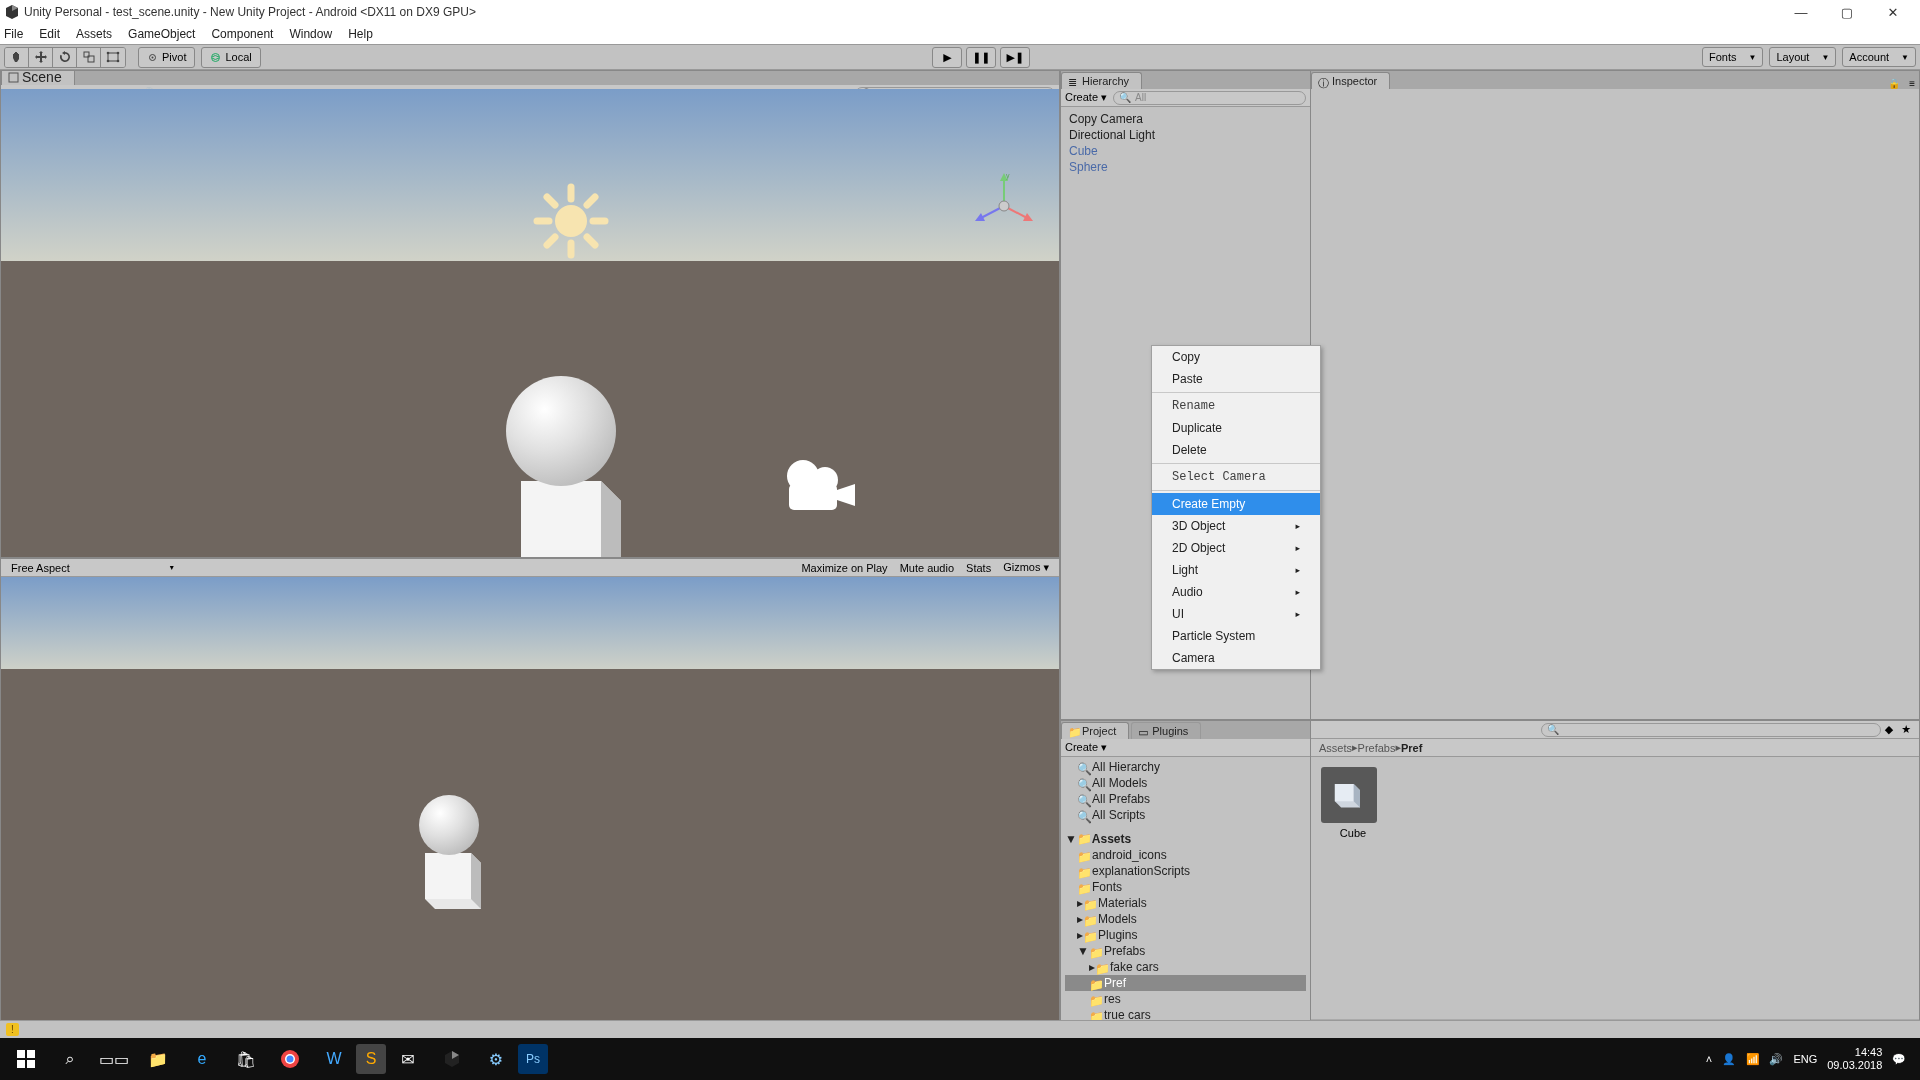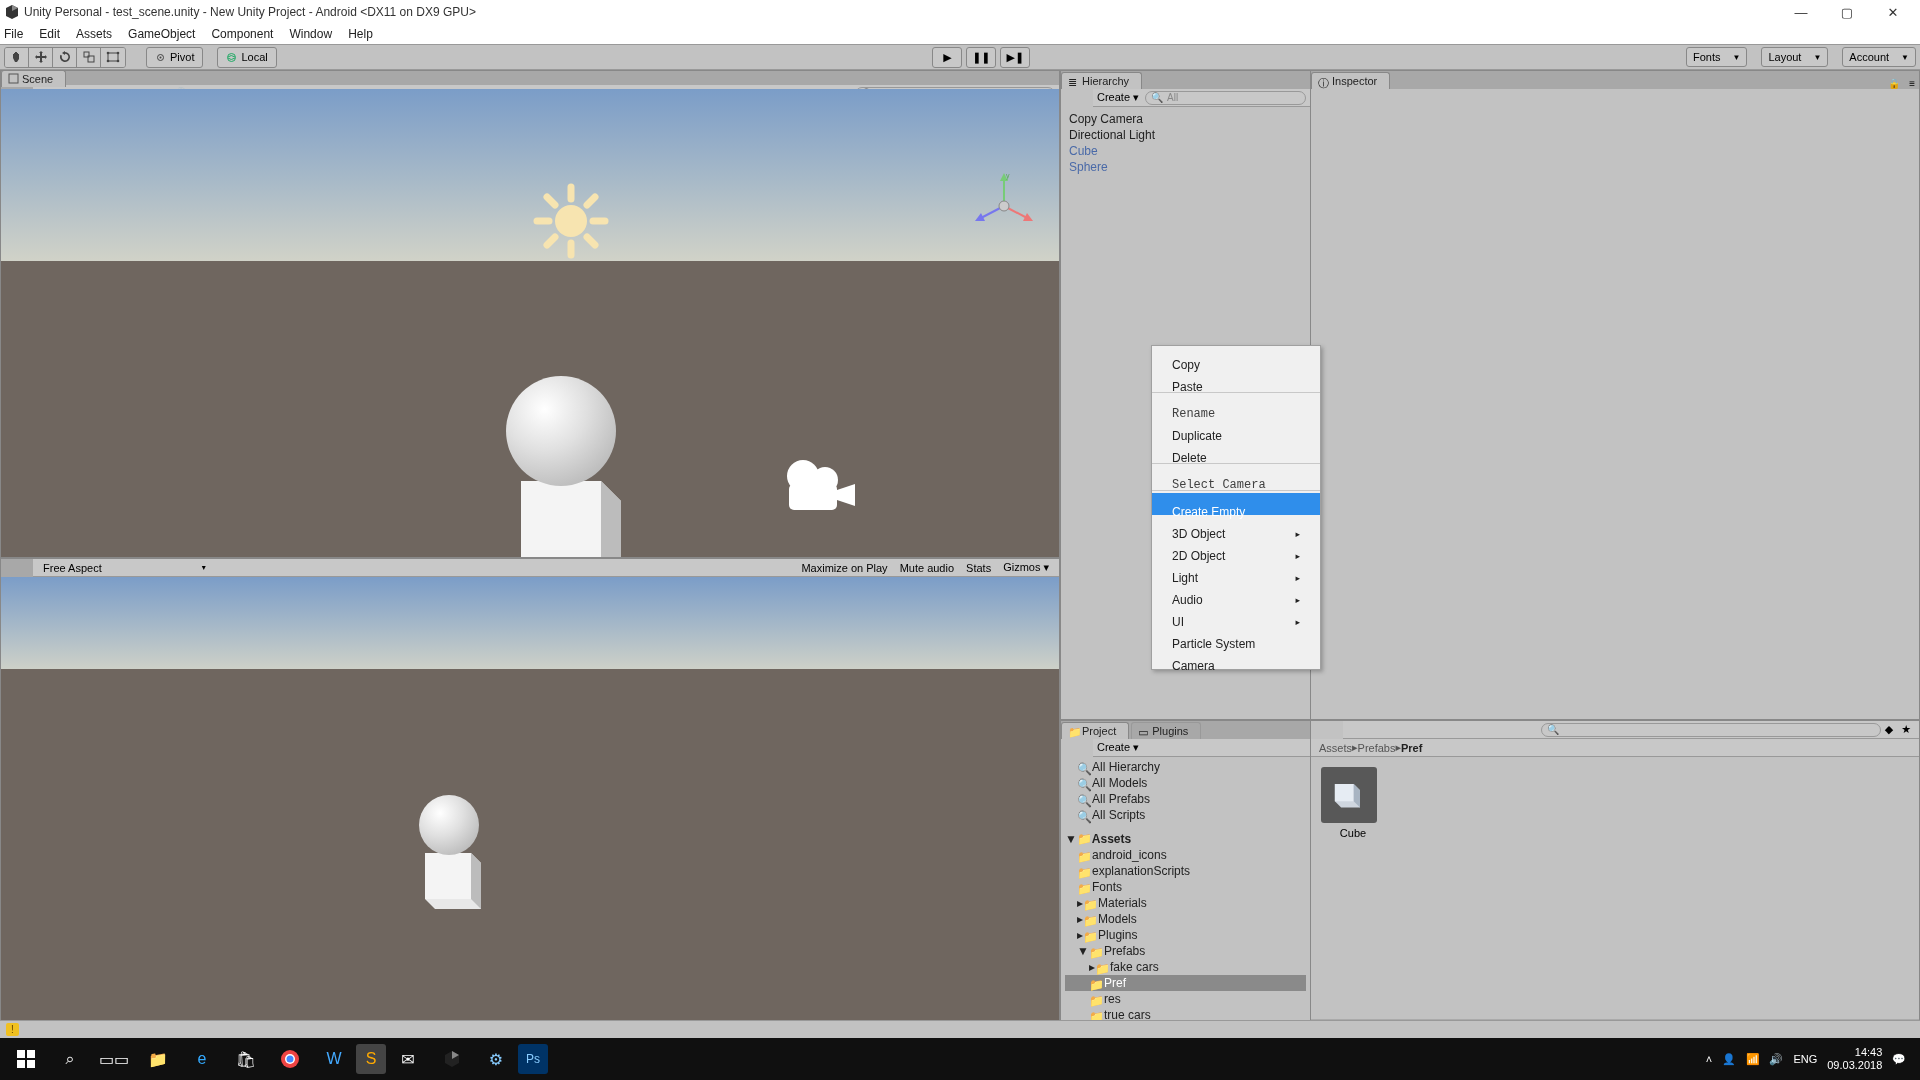--- a/index.html
+++ b/index.html
@@ -3,39 +3,39 @@
 <meta charset="utf-8">
 <style>
 * { margin:0; padding:0; box-sizing:border-box; font-family:"Segoe UI",Arial,sans-serif; }
 html,body { width:1920px; height:1080px; overflow:hidden; background:#c0c0c0; }
 .titlebar { height:24px; background:#fff; display:flex; align-items:center; padding:0 4px; font-size:12px; color:#333; }
 .titlebar-icon { width:16px; height:16px; margin-right:4px; display:inline-block; }
 .titlebar-spacer { flex:1; }
 .winbtn { width:46px; height:24px; display:flex; align-items:center; justify-content:center; font-size:13px; cursor:default; }
 .menubar { height:20px; background:#fff; display:flex; align-items:center; padding:0 4px; font-size:12px; color:#222; }
 .menubar span { margin-right:16px; }
-.toolbar { height:26px; background:#c2c2c2; border-top:1px solid #999; border-bottom:1px solid #999; display:flex; align-items:center; padding:0 4px; font-size:11px;gap:8px; }
+.toolbar { height:26px; background:#c2c2c2; border-top:1px solid #999; border-bottom:1px solid #999; display:flex; align-items:center; padding:0 4px; font-size:11px; }
 .tbgroup { display:flex; border:1px solid #888; border-radius:3px; overflow:hidden; margin-right:12px; height:21px; }
 .tbbtn { width:24px; height:19px; background:#c8c8c8; border-right:1px solid #888; display:flex; align-items:center; justify-content:center; }
 .tbbtn:last-child { border-right:none; }
 .tbpill { height:21px; padding:0 8px; display:flex; align-items:center; background:#c8c8c8; border:1px solid #888; border-radius:3px; margin-right:6px; font-size:11px; }
 .dropbtn { height:20px; padding:0 6px; display:flex; align-items:center; background:#c8c8c8; border:1px solid #888; border-radius:3px; font-size:11px; margin-left:6px; }
 .dropbtn .arr { margin-left:12px; font-size:8px; }
 .playgroup { display:flex; gap:4px; }
 .playbtn { width:30px; height:21px; background:#c8c8c8; border:1px solid #888; border-radius:3px; display:flex; align-items:center; justify-content:center; font-size:11px; }
 
 .workspace { position:absolute; top:70px; left:0; right:0; bottom:42px; display:flex; }
 .leftcol { width:1060px; display:flex; flex-direction:column; }
 .sceneview { flex:1; background:#a8a8a8; border:1px solid #888; position:relative; overflow:hidden; }
 .gameview { height:480px; background:#a8a8a8; border:1px solid #888; position:relative; overflow:hidden; }
 
-.tabbar { height:14px; display:flex; align-items:center; background:#a8a8a8; font-size:11px; }
+.tabbar { height:14px; display:flex; align-items:flex-end; background:#a8a8a8; font-size:14px; }
 .tab { height:17px; padding:0 12px 0 6px; background:#c2c2c2; border:1px solid #888; border-bottom:none; border-radius:3px 3px 0 0; display:flex; align-items:center; margin-right:2px; color:#222; position:relative; }
 .tab .icn { width:11px; height:11px; margin-right:3px; display:inline-block; }
-.subbar { height:18px; background:#c8c8c8; border-bottom:1px solid #999; display:flex; align-items:center; font-size:11px; padding:0 4px;margin-left:32px; }
+.subbar { height:18px; background:#c8c8c8; border-bottom:1px solid #999; display:flex; align-items:center; font-size:11px; padding:0 4px; }
 .subdrop { padding:0 6px; height:16px; display:flex; align-items:center; }
 .subdrop .arr { font-size:8px; margin-left:24px; }
 .subbar .spacer { flex:1; }
 .subsearch { width:200px; height:14px; background:#c8c8c8; border:1px solid #999; border-radius:7px; padding:0 6px; font-size:10px; color:#888; display:flex; align-items:center; }
 
 .scene-sky { position:absolute; top:18px; left:0; right:0; height:180px; background:linear-gradient(#7b9dc8,#a7b9c8,#d5d5c8); }
 .scene-ground { position:absolute; top:190px; left:0; right:0; bottom:0; background:#6f665f; }
 .sun { position:absolute; top:110px; left:530px; width:80px; height:80px; }
 .cube3d { position:absolute; top:380px; left:490px; width:150px; height:150px; }
 .sphere3d { position:absolute; top:305px; left:505px; width:110px; height:110px; border-radius:50%; background:radial-gradient(circle at 35% 30%, #fff 0%, #e0e0e0 40%, #a8a8a8 100%); }
@@ -50,21 +50,21 @@
 .rightcol { flex:1; display:flex; flex-direction:column; }
 .toprow { height:650px; display:flex; border:1px solid #888; }
 .hierarchy { width:250px; background:#c2c2c2; border-right:1px solid #888; position:relative; font-size:12px; }
 .inspector { flex:1; background:#c2c2c2; position:relative; }
 .panelhead { height:18px; background:#a8a8a8; display:flex; align-items:flex-end; font-size:11px; }
 .hierlist { padding:4px 8px; }
 .hierlist div { height:16px; line-height:16px; font-size:12px; color:#222; }
 .hierlist .prefab { color:#4a6aa8; }
 
 .context-menu { position:absolute; top:274px; left:90px; width:170px; background:#f0f0f0; border:1px solid #a0a0a0; box-shadow:2px 2px 4px rgba(0,0,0,0.25); font-size:12px; z-index:100; }
-.context-menu .mi { height:22px; line-height:22px; padding:8px 20px; color:#222; }
+.context-menu .mi { height:22px; line-height:22px; padding:0 20px; color:#222; }
 .context-menu .mi.disabled { color:#404040;font-family:Liberation Mono, monospace; }
 .context-menu .mi.hover { background:#2f8eeb; color:#fff; }
 .context-menu .sep { height:1px; background:#c8c8c8; margin:2px 0; }
 .context-menu .mi .sub { float:right; font-size:9px; }
 
 .botrow { flex:1; display:flex; border:1px solid #888; }
 .project { width:250px; background:#c2c2c2; border-right:1px solid #888; font-size:12px; position:relative; }
 .console-area { flex:1; background:#c2c2c2; position:relative; display:flex; flex-direction:column; }
 .projtree { padding:2px 4px; font-size:12px; line-height:16px; color:#222; }
 .projtree .row { display:flex; align-items:center; height:16px; }

